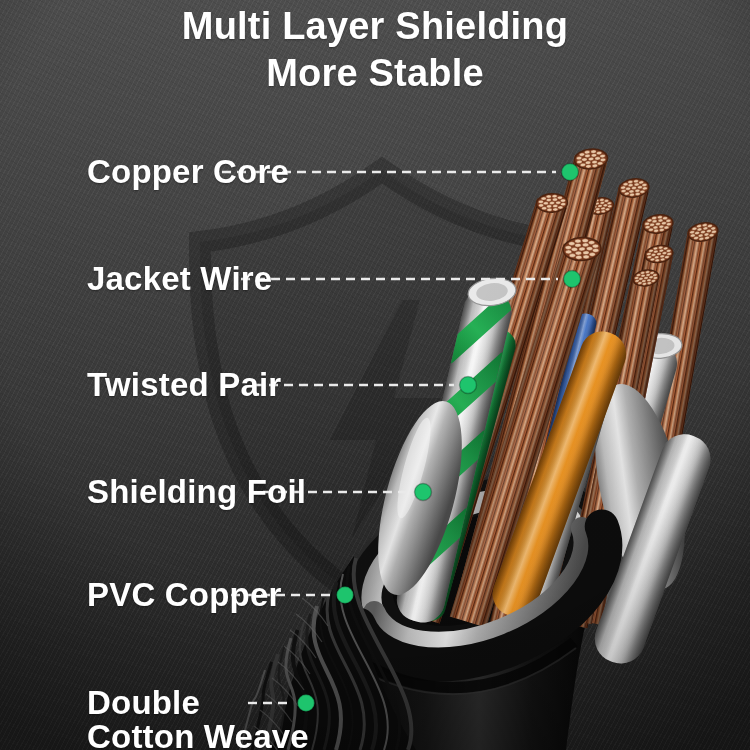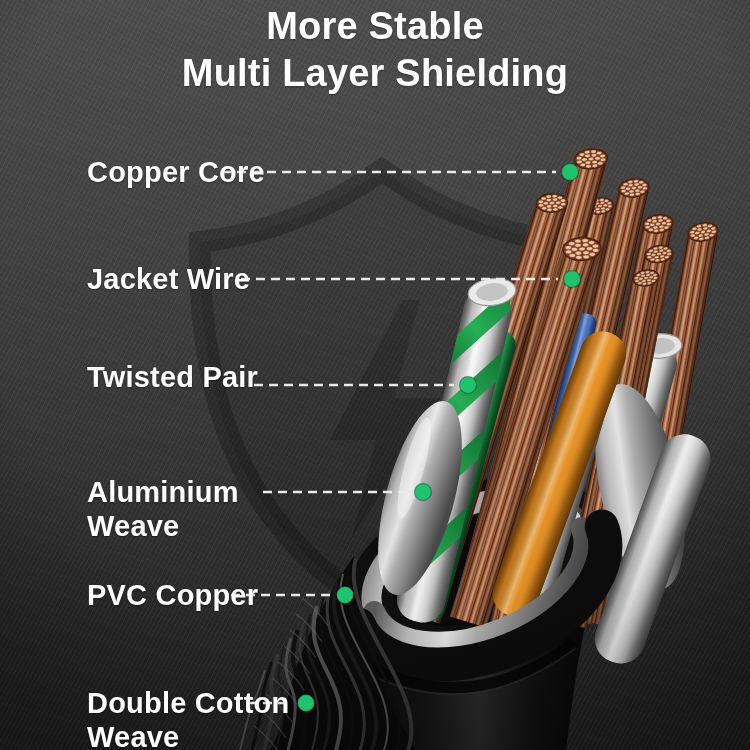--- a/index.html
+++ b/index.html
@@ -12,21 +12,21 @@
       linear-gradient(175deg,#525252 0%,#474747 26%,#3a3a3a 54%,#2b2b2b 80%,#232323 100%);
   }
   .illus{position:absolute;left:0;top:0;}
   .title{
     position:absolute;top:3px;left:0;width:750px;text-align:center;
     color:#ffffff;font-weight:800;font-size:38px;line-height:47px;letter-spacing:0.2px;
     text-shadow:0 1px 2px rgba(0,0,0,0.35);z-index:6;
   }
   .callout-label{
     position:absolute;left:87px;width:222px;color:#ffffff;
-    font-weight:700;font-size:29px;line-height:34px;letter-spacing:0.2px;
+    font-weight:700;font-size:33px;line-height:34px;letter-spacing:0.2px;
     text-shadow:0 1px 2px rgba(0,0,0,0.4);z-index:6;
   }
 </style>
 </head>
 <body>
 
 <div class="stage">
 
   <svg class="illus" width="750" height="750" viewBox="0 0 750 750">
     <defs>
@@ -476,25 +476,25 @@
         <line x1="263" y1="492" x2="409" y2="492" stroke="#EAEAEA" stroke-width="2.4" stroke-dasharray="9 6"></line>
         <circle cx="423" cy="492" r="8.5" fill="#1EC46D" stroke="rgba(0,0,0,0.28)" stroke-width="1.5"></circle>
         <line x1="231" y1="595" x2="331" y2="595" stroke="#EAEAEA" stroke-width="2.4" stroke-dasharray="9 6"></line>
         <circle cx="345" cy="595" r="8.5" fill="#1EC46D" stroke="rgba(0,0,0,0.28)" stroke-width="1.5"></circle>
         <line x1="248" y1="703" x2="292" y2="703" stroke="#EAEAEA" stroke-width="2.4" stroke-dasharray="9 6"></line>
         <circle cx="306" cy="703" r="8.5" fill="#1EC46D" stroke="rgba(0,0,0,0.28)" stroke-width="1.5"></circle>
       </g>
   </svg>
 
   <div class="title">
+    <div>Multi Layer Shielding</div>
     <div>More Stable</div>
-    <div>Multi Layer Shielding</div>
   </div>
 
   <div id="labels">
       <div class="callout-label" style="top: 155px;">Copper Core</div>
       <div class="callout-label" style="top: 262px;">Jacket Wire</div>
-      <div class="callout-label" style="top: 360px;">Twisted Pair</div>
-      <div class="callout-label" style="top: 475px;">Aluminium Weave</div>
+      <div class="callout-label" style="top: 368px;">Twisted Pair</div>
+      <div class="callout-label" style="top: 475px;">Shielding Foil</div>
       <div class="callout-label" style="top: 578px;">PVC Copper</div>
       <div class="callout-label" style="top: 686px;">Double Cotton Weave</div>
     </div>
 </div>
 
 </body></html>

